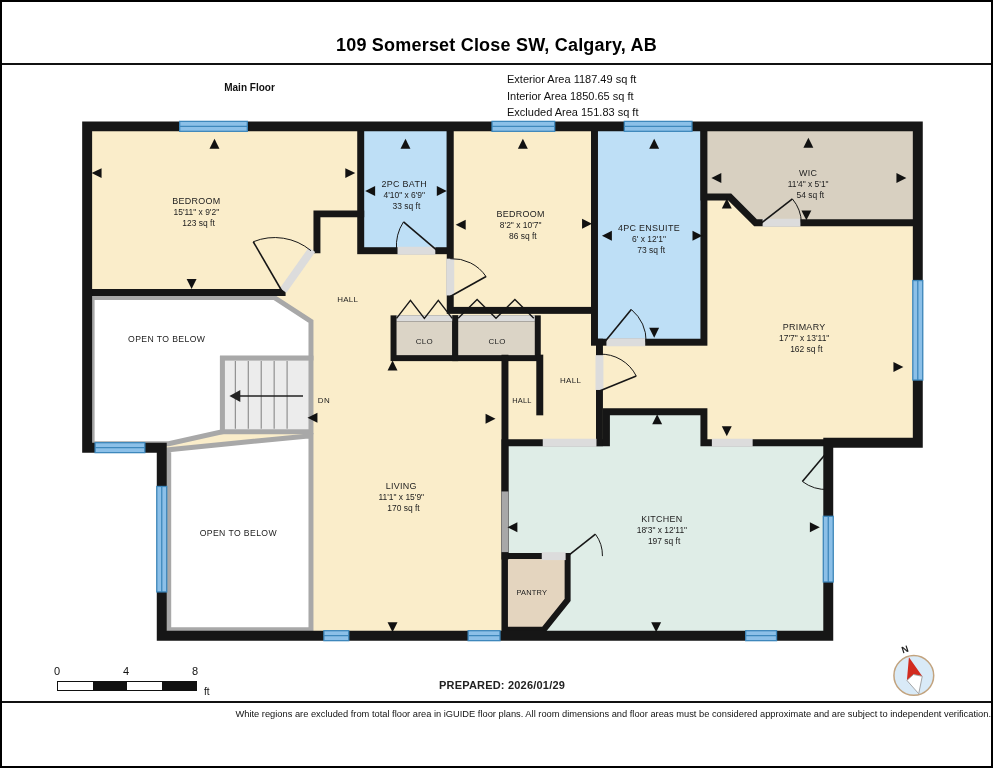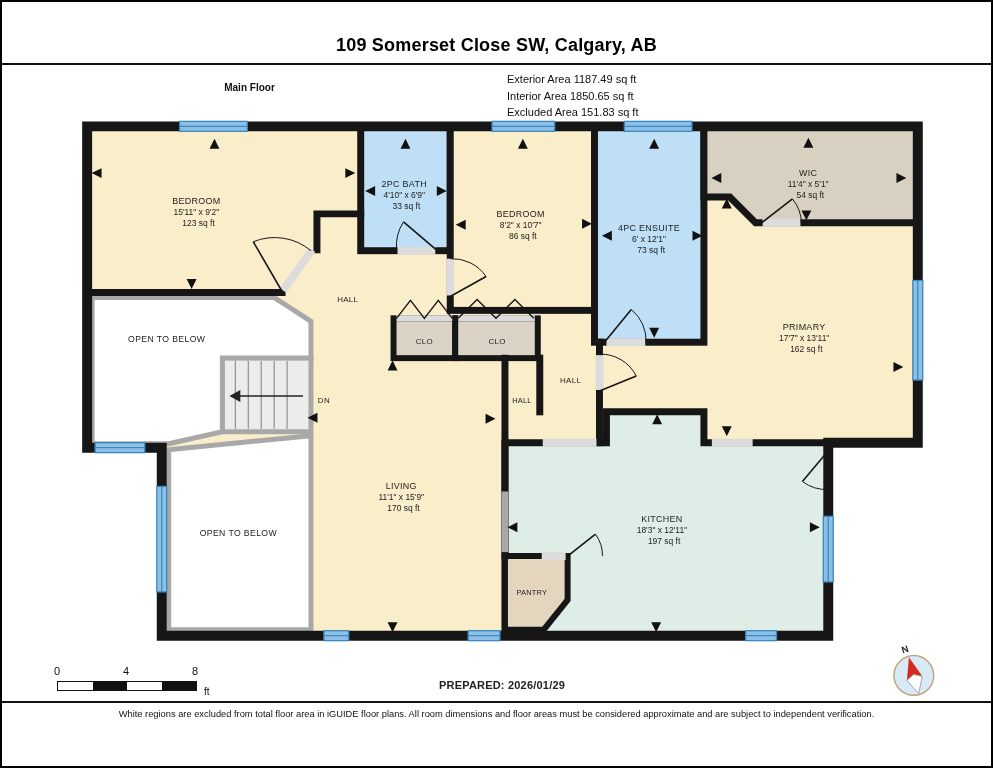--- a/index.html
+++ b/index.html
@@ -19,21 +19,21 @@
   .tiny{font-size:7.5px;letter-spacing:.2px;}
   .otb{font-size:8.7px;letter-spacing:.4px;}
   .north{font-size:9.5px;font-weight:bold;}
   .scalebar{top:663px;left:55px;width:170px;height:34px;font-size:11px;color:#111;}
   .scalebar .tick{position:absolute;top:0;transform:translateX(-50%);}
   .scalebar .bar{position:absolute;top:16px;left:0;width:138px;height:8px;border:1.5px solid #111;font-size:0;}
   .scalebar .bar i{display:inline-block;width:34.5px;height:8px;}
   .scalebar .bar i.b{background:#111;} .scalebar .bar i.w{background:#fff;}
   .scalebar .unit{position:absolute;left:147px;top:14px;font-size:10px;margin-top:7px;}
   .prepared{top:677px;left:11px;right:0;text-align:center;font-size:11px;font-weight:700;color:#222;letter-spacing:.2px;}
-  .disclaimer{top:707px;left:0;right:0;text-align:center;font-size:9.3px;color:#111;}
+  .disclaimer{top:707px;left:0;right:0;text-align:right;font-size:9.3px;color:#111;}
 </style>
 </head>
 <body>
 
 <div class="page">
 
   <svg class="plan-svg" viewBox="0 0 993 768">
     <defs>
       <path id="arw" d="M0,-5.5 L5,4.5 L-5,4.5 Z" fill="#111"></path>
     </defs>

